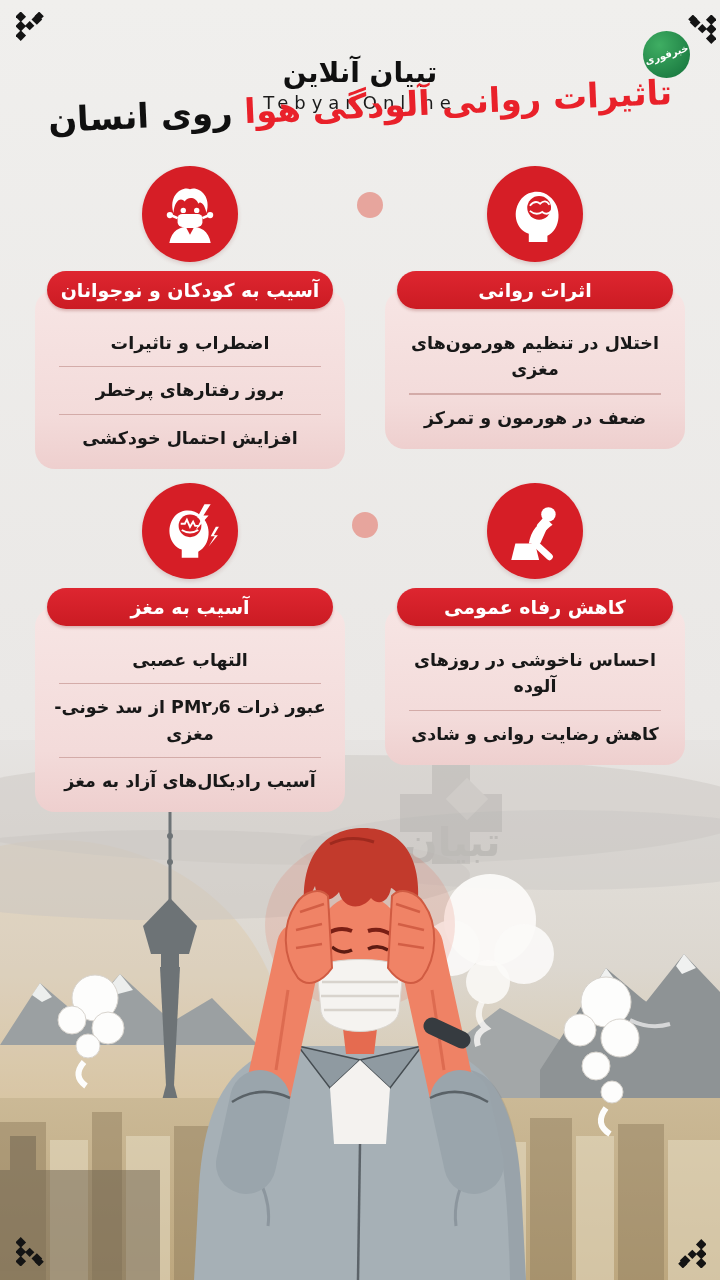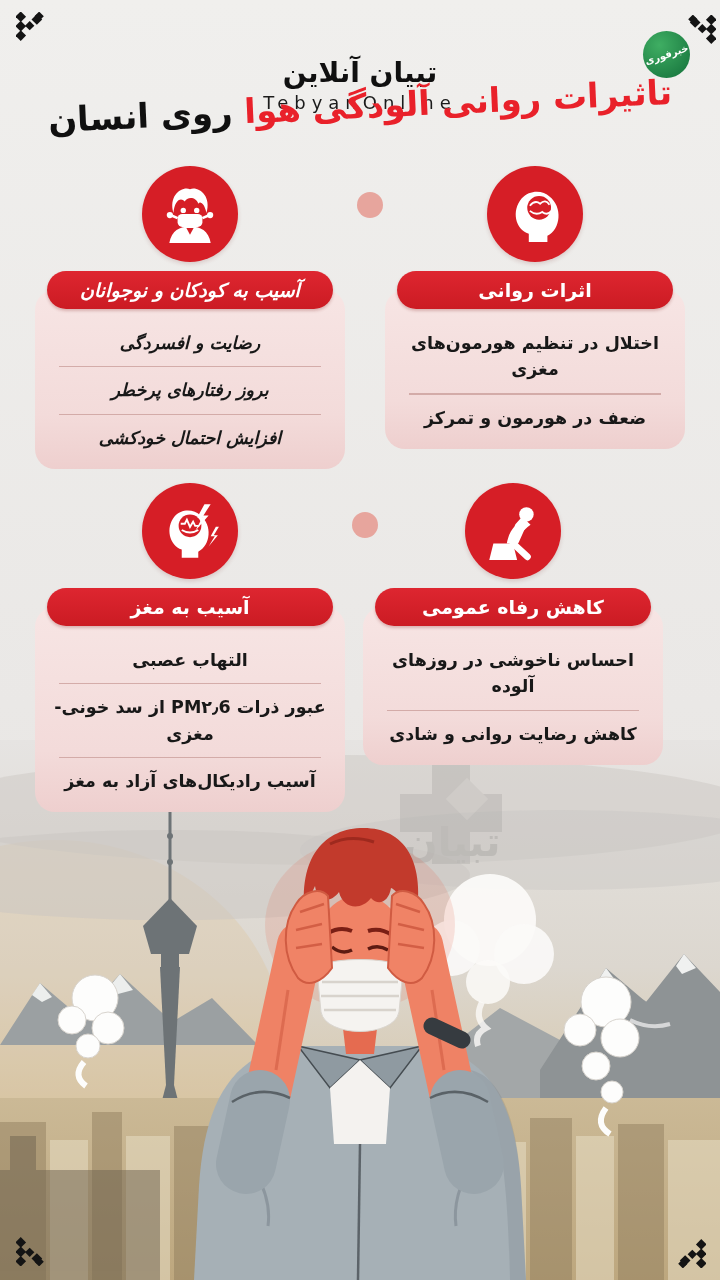--- a/index.html
+++ b/index.html
@@ -27,24 +27,24 @@
   .green-logo span{color:#fff;font-size:10px;font-weight:bold;transform:rotate(-18deg);direction:rtl;}
   
   .title{
     position:absolute;top:86px;left:25px;right:25px;text-align:center;direction:rtl;
     font-size:34px;font-weight:bold;transform:rotate(-2.6deg);z-index:5;white-space:nowrap;
   }
   .title .t-red{color:#e9212a;}
   .title .t-black{color:#101010;}
   
   .sec{position:absolute;z-index:4;}
-  .sec-1{left:35px;top:166px;width:310px;font-style:italic;}
+  .sec-1{left:35px;top:166px;width:310px;}
   .sec-2{left:385px;top:166px;width:300px;}
   .sec-3{left:35px;top:483px;width:310px;}
-  .sec-4{left:363px;top:483px;width:300px;}
+  .sec-4{left:385px;top:483px;width:300px;}
   .icon-wrap{
     width:96px;height:96px;margin:0 auto 9px;border-radius:50%;
     background:#d61e26;display:flex;align-items:center;justify-content:center;
     box-shadow:0 2px 4px rgba(120,40,40,.18);
   }
   .icon-wrap svg{width:62px;height:62px;}
   .banner{
     position:relative;z-index:2;margin:0 auto;width:92%;height:38px;border-radius:19px;
     background:linear-gradient(180deg,#de2630,#cb1b23);color:#fff;direction:rtl;
     display:flex;align-items:center;justify-content:center;
@@ -304,21 +304,21 @@
         <rect x="18" y="30" width="24" height="12.5" rx="4.5" fill="#fff"></rect>
         <path d="M18 34 L11 31 M42 34 L49 31" stroke="#fff" stroke-width="2.6"></path>
         <circle cx="10.5" cy="31" r="3" fill="#fff"></circle>
           <circle cx="49.5" cy="31" r="3" fill="#fff"></circle>
         <path d="M10 58 C12 46 20 42 30 42 C40 42 48 46 50 58 Z" fill="#fff"></path>
         <path d="M26.5 43.5 L30 50 L33.5 43.5 Z" fill="#d61e26"></path>
       </svg>
     </div>
     <div class="banner">آسیب به کودکان و نوجوانان</div>
     <div class="card">
-      <div class="item">رضایت و افسردگی</div>
+      <div class="item">اضطراب و تاثیرات</div>
       <div class="divider"></div>
       <div class="item">بروز رفتارهای پرخطر</div>
       <div class="divider"></div>
       <div class="item">افزایش احتمال خودکشی</div>
     </div>
   </div>
 
   <div class="sec sec-2">
     <div class="icon-wrap">
       <svg viewBox="0 0 60 60">

